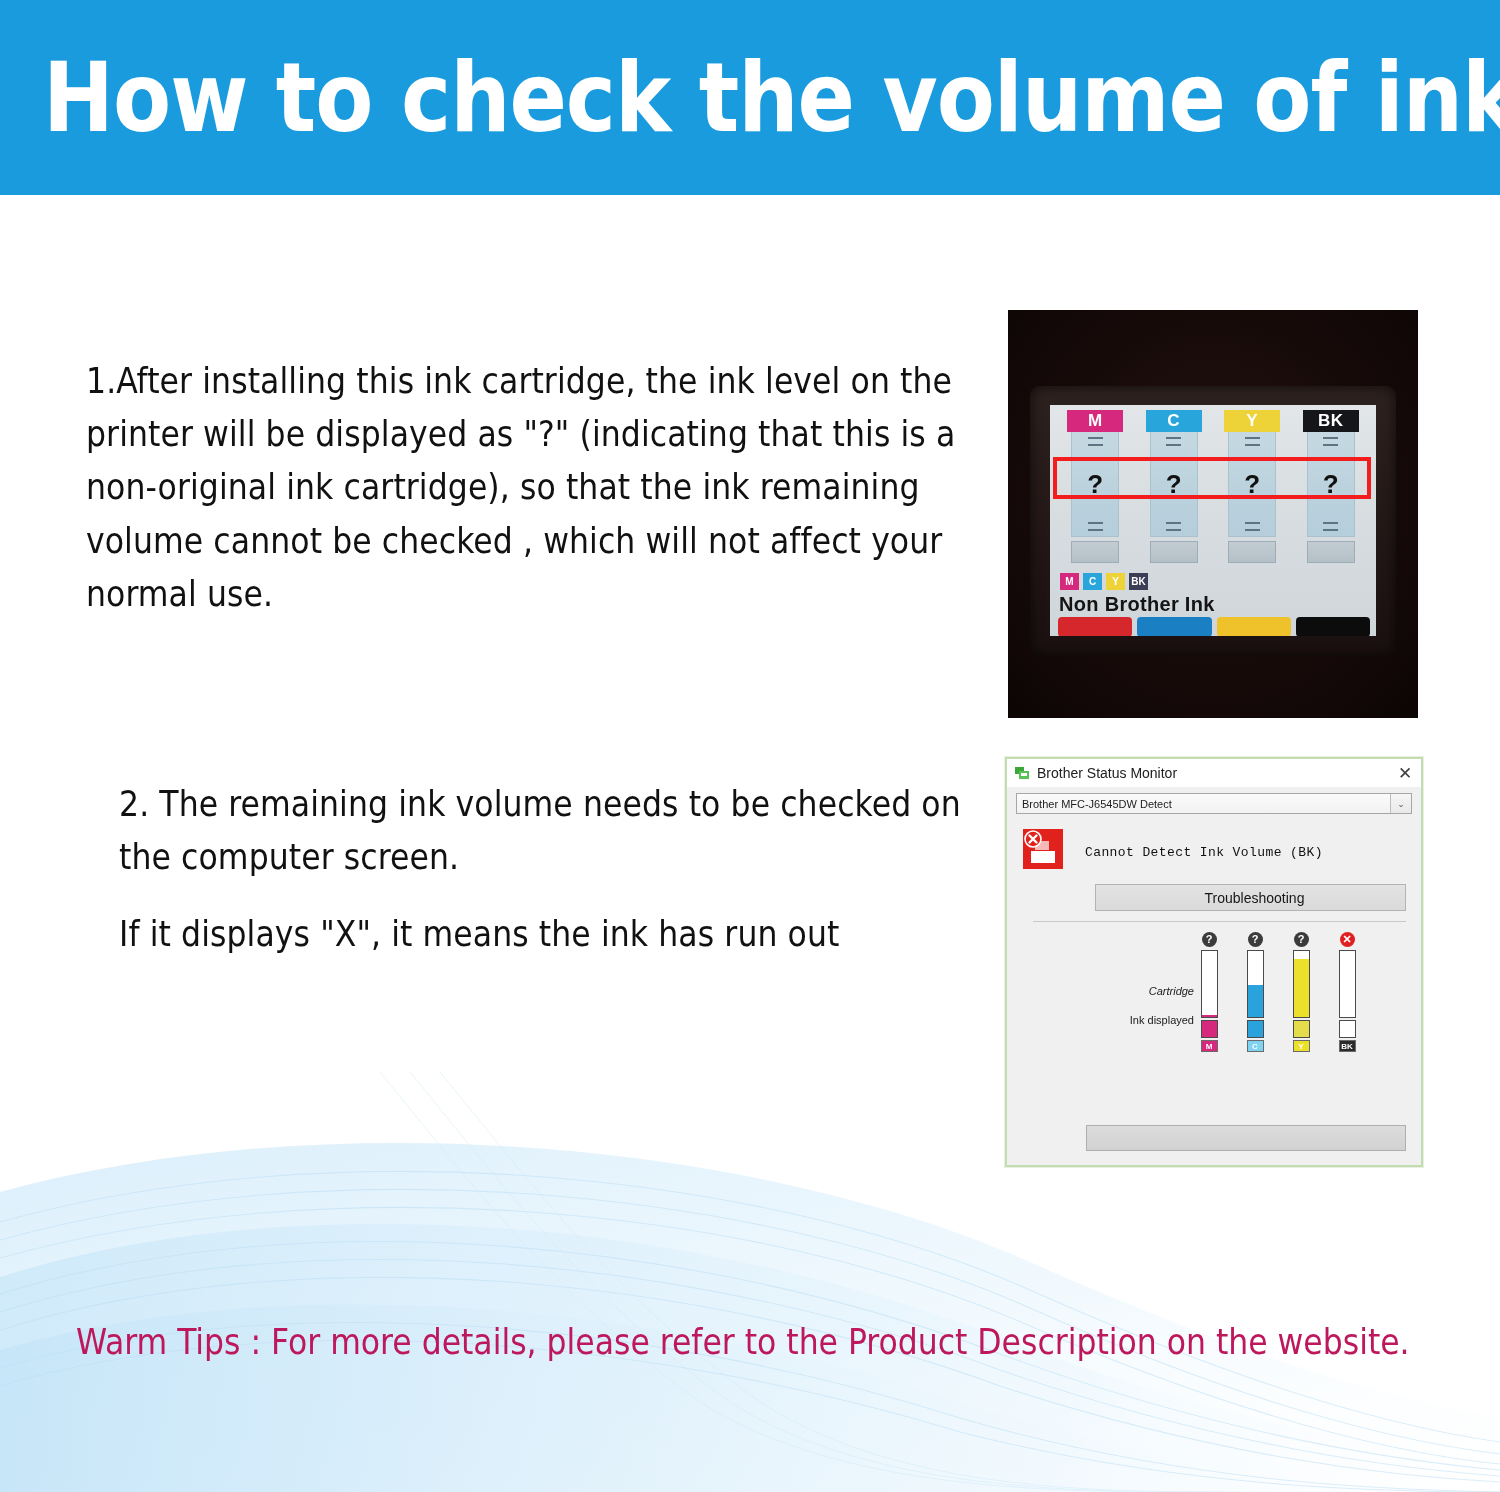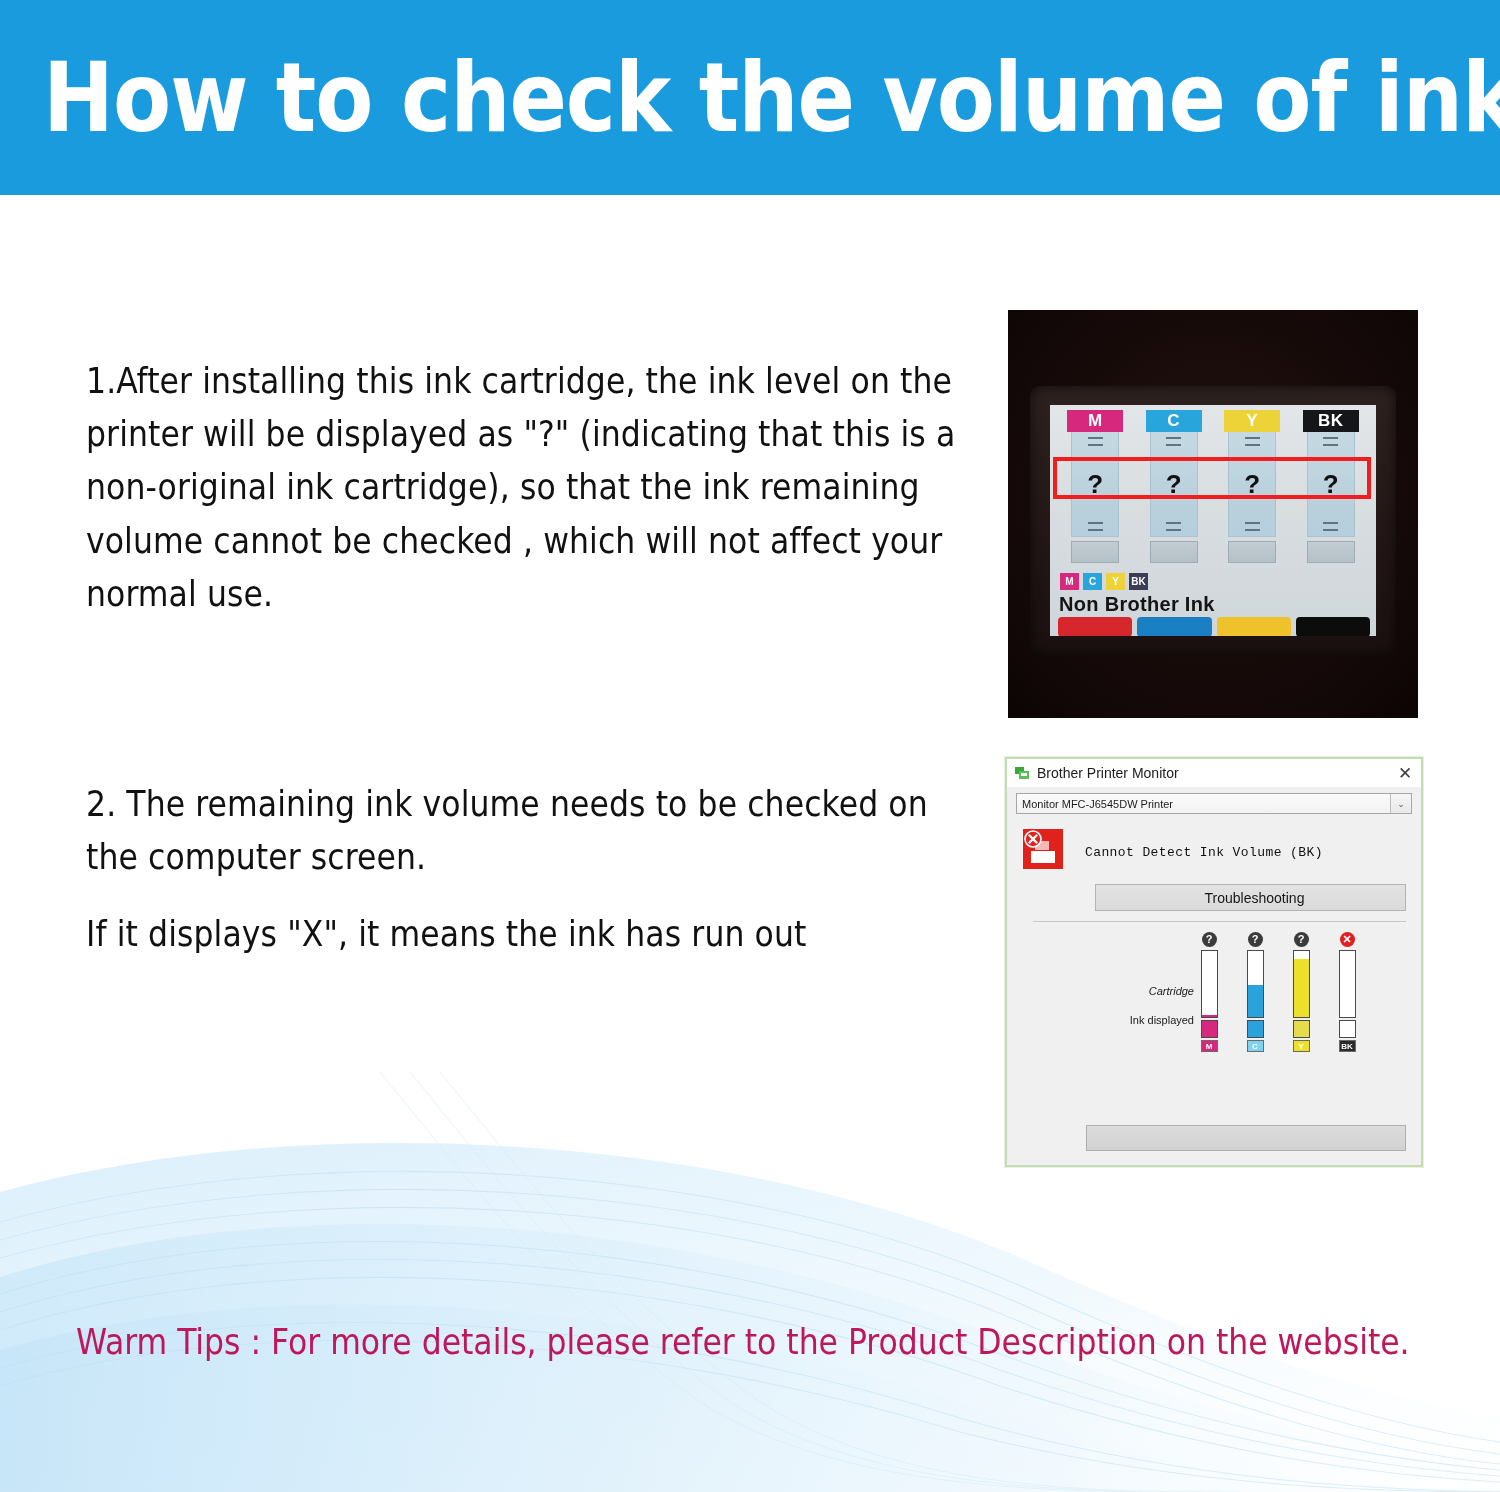--- a/index.html
+++ b/index.html
@@ -70,21 +70,21 @@
   .para {
     color: #111111;
     font-family: "Liberation Sans Narrow", "DejaVu Sans Condensed", "Liberation Sans", sans-serif;
     font-size: 35px;
     line-height: 1.52;
     letter-spacing: 0.1px;
   }
 
   .block-1 { position: absolute; top: 155px; left: 0; width: 870px; }
   .block-2 { position: absolute; top: 578px; left: 0; width: 890px; }
-  .block-2 .para { margin-bottom: 24px; }
+  .block-2 .para { margin-bottom: 24px; margin-left: 33px; }
   .block-2 .para:last-child { margin-bottom: 0; }
 
   .tips-line {
     position: absolute;
     left: 76px;
     top: 1122px;
     color: #be185d;
     font-family: "Liberation Sans Narrow", "DejaVu Sans Condensed", "Liberation Sans", sans-serif;
     font-size: 35px;
     white-space: nowrap;
@@ -586,28 +586,28 @@
   </div>
 
   <div class="status-win">
 
     <div class="sw-titlebar">
       <svg class="sw-appicon" viewBox="0 0 16 16">
         <rect x="1" y="2" width="9" height="7" fill="#3aa93a"></rect>
         <rect x="5" y="6" width="10" height="8" fill="#57c257"></rect>
         <rect x="7" y="8" width="6" height="3" fill="#ffffff"></rect>
       </svg>
-      <div class="sw-title">Brother Printer Monitor</div>
+      <div class="sw-title">Brother Status Monitor</div>
       <div class="sw-close">✕</div>
     </div>
 
     <div class="sw-body">
 
       <div class="sw-combo">
-        <div class="sw-combo-text">Monitor MFC-J6545DW Printer</div>
+        <div class="sw-combo-text">Brother MFC-J6545DW Detect</div>
         <div class="sw-combo-arrow">⌄</div>
       </div>
 
       <div class="sw-errorrow">
         <svg class="sw-erricon" viewBox="0 0 48 48">
           <rect x="4" y="4" width="40" height="40" fill="#E1211C"></rect>
           <rect x="12" y="26" width="24" height="12" fill="#ffffff"></rect>
           <rect x="16" y="16" width="14" height="9" fill="#f6b9b7"></rect>
           <circle cx="14" cy="14" r="8" fill="#E1211C" stroke="#ffffff" stroke-width="1.6"></circle>
           <path d="M10.5,10.5 L17.5,17.5 M17.5,10.5 L10.5,17.5" stroke="#ffffff" stroke-width="2.4" stroke-linecap="round"></path>

